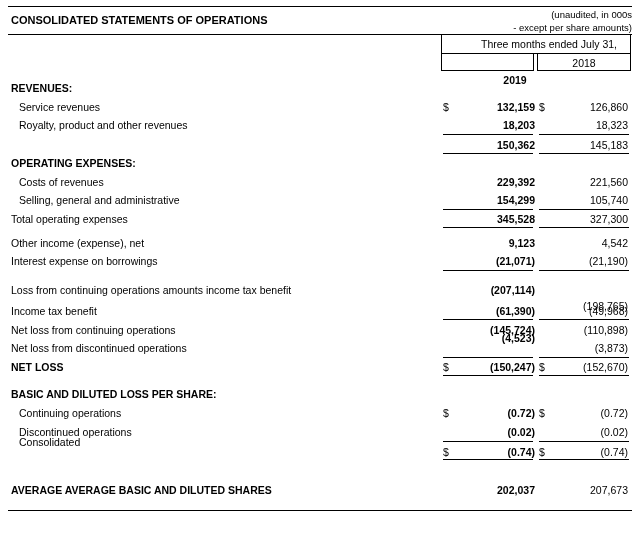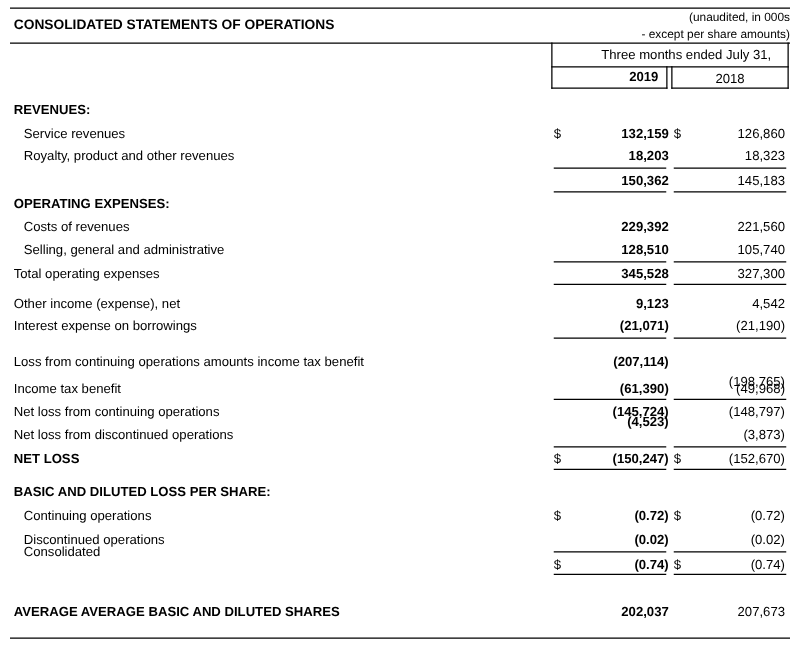--- a/index.html
+++ b/index.html
@@ -30,21 +30,21 @@
 <div class="abs note" style="top:9px;">(unaudited, in 000s</div>
 <div class="abs note" style="top:22px;">- except per share amounts)</div>
 <div class="hline" style="left:8px; right:10px; top:34px;"></div>
 
 <div class="vline" style="left:441px; top:34px; height:37px;"></div>
 <div class="vline" style="left:630px; top:34px; height:37px;"></div>
 <div class="abs hdr" style="left:441px; width:216px; top:38px;">Three months ended July 31,</div>
 <div class="hline" style="left:441px; width:190px; top:53px;"></div>
 <div class="vline" style="left:533px; top:53px; height:18px;"></div>
 <div class="vline" style="left:537px; top:53px; height:18px;"></div>
-<div class="abs hdr bold" style="left:441px; width:92px; top:56px;padding-left:28px;">2019</div>
+<div class="abs hdr bold" style="left:441px; width:92px; top:74px;padding-left:28px;">2019</div>
 <div class="abs hdr" style="left:538px; width:92px; top:57px;">2018</div>
 <div class="hline" style="left:441px; width:93px; top:70px;"></div>
 <div class="hline" style="left:537px; width:94px; top:70px;"></div>
 
 <div class="abs label bold" style="top:82px;">REVENUES:</div>
 
 <div>
   <div class="abs label ind" style="top:101px;">Service revenues</div>
   <div class="abs d19" style="top:101px;">$</div>
   <div class="abs v19 bold" style="top:101px;">132,159</div>
@@ -66,21 +66,21 @@
 <div class="hline" style="left:539px; width:90px; top:153px;"></div>
 
 <div class="abs label bold" style="top:157px;">OPERATING EXPENSES:</div>
 <div>
   <div class="abs label ind" style="top:176px;">Costs of revenues</div>
   <div class="abs v19 bold" style="top:176px;">229,392</div>
   <div class="abs v18" style="top:176px;">221,560</div>
 </div>
 <div>
   <div class="abs label ind" style="top:194px;">Selling, general and administrative</div>
-  <div class="abs v19 bold" style="top:194px;">128,510</div>
+  <div class="abs v19 bold" style="top:194px;">154,299</div>
   <div class="abs v18" style="top:194px;">105,740</div>
 </div>
 <div class="hline" style="left:443px; width:90px; top:209px;"></div>
 <div class="hline" style="left:539px; width:90px; top:209px;"></div>
 <div>
   <div class="abs label" style="top:213px;">Total operating expenses</div>
   <div class="abs v19 bold" style="top:213px;text-align:center;">345,528</div>
   <div class="abs v18" style="top:213px;">327,300</div>
 </div>
 <div class="hline" style="left:443px; width:90px; top:227px;"></div>
@@ -107,21 +107,21 @@
 <div>
   <div class="abs label" style="top:305px;">Income tax benefit</div>
   <div class="abs v19 bold" style="top:305px;">(61,390)</div>
   <div class="abs v18" style="top:305px;">(49,968)</div>
 </div>
 <div class="hline" style="left:443px; width:90px; top:319px;"></div>
 <div class="hline" style="left:539px; width:90px; top:319px;"></div>
 <div>
   <div class="abs label" style="top:324px;">Net loss from continuing operations</div>
   <div class="abs v19 bold" style="top:324px;">(145,724)</div>
-  <div class="abs v18" style="top:324px;">(148,797)</div>
+  <div class="abs v18" style="top:324px;">(110,898)</div>
 </div>
 <div>
   <div class="abs label" style="top:342px;">Net loss from discontinued operations</div>
   <div class="abs v19 bold" style="top:332px;">(4,523)</div>
   <div class="abs v18" style="top:342px;">(3,873)</div>
 </div>
 <div class="hline" style="left:443px; width:90px; top:357px;"></div>
 <div class="hline" style="left:539px; width:90px; top:357px;"></div>
 <div>
   <div class="abs label bold" style="top:361px;">NET LOSS</div>

